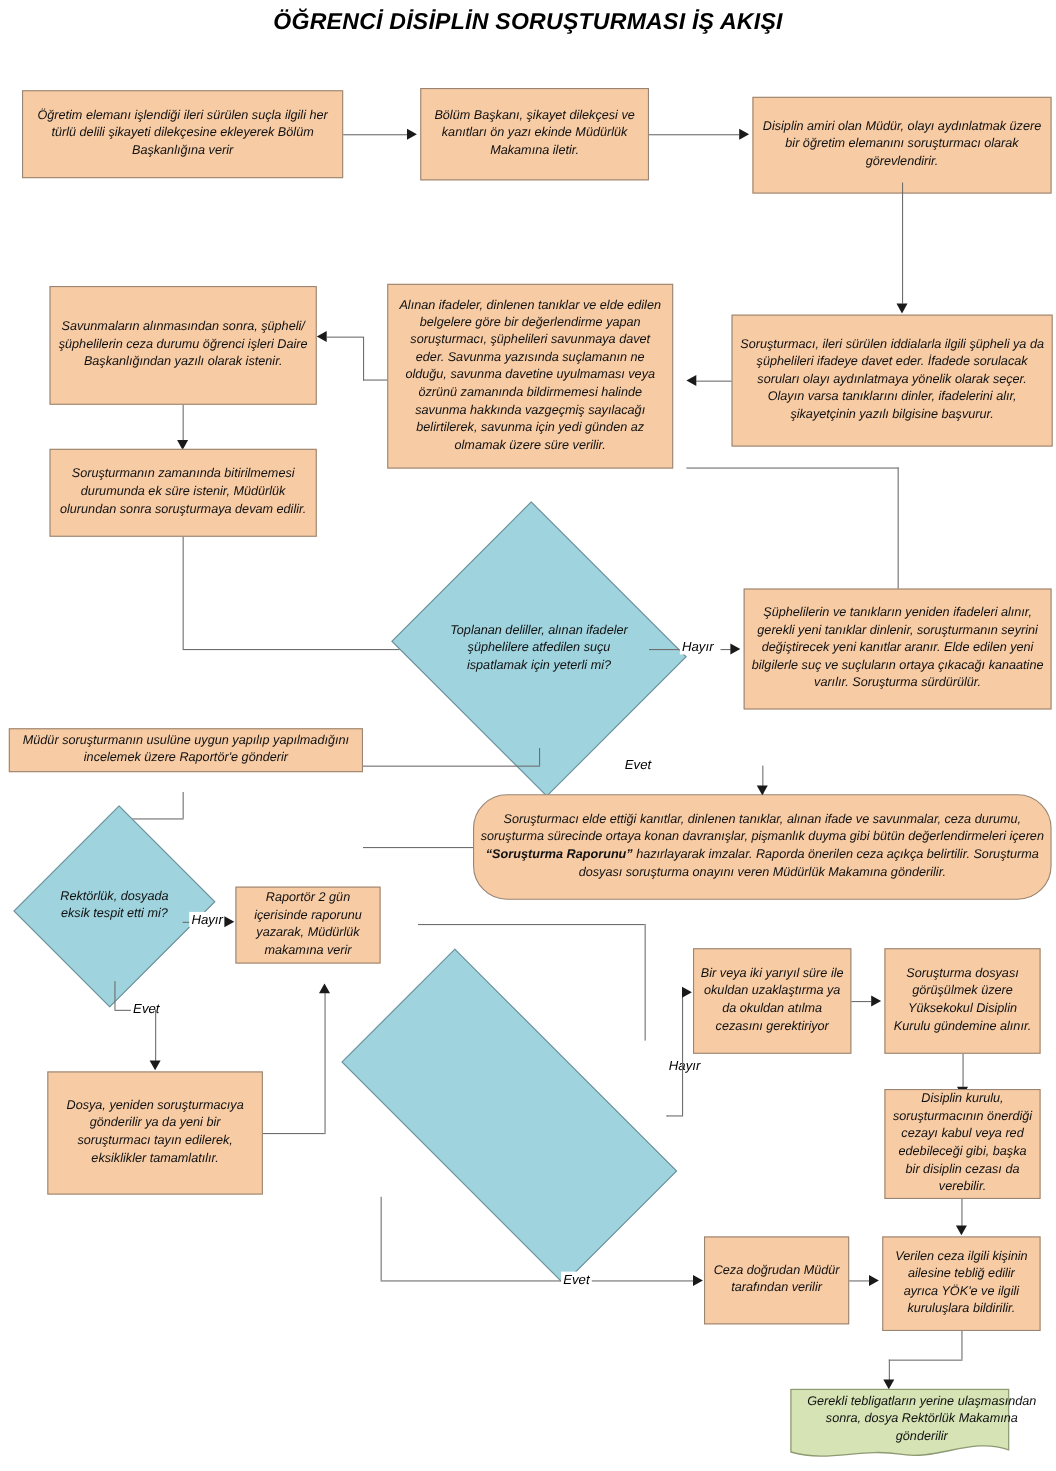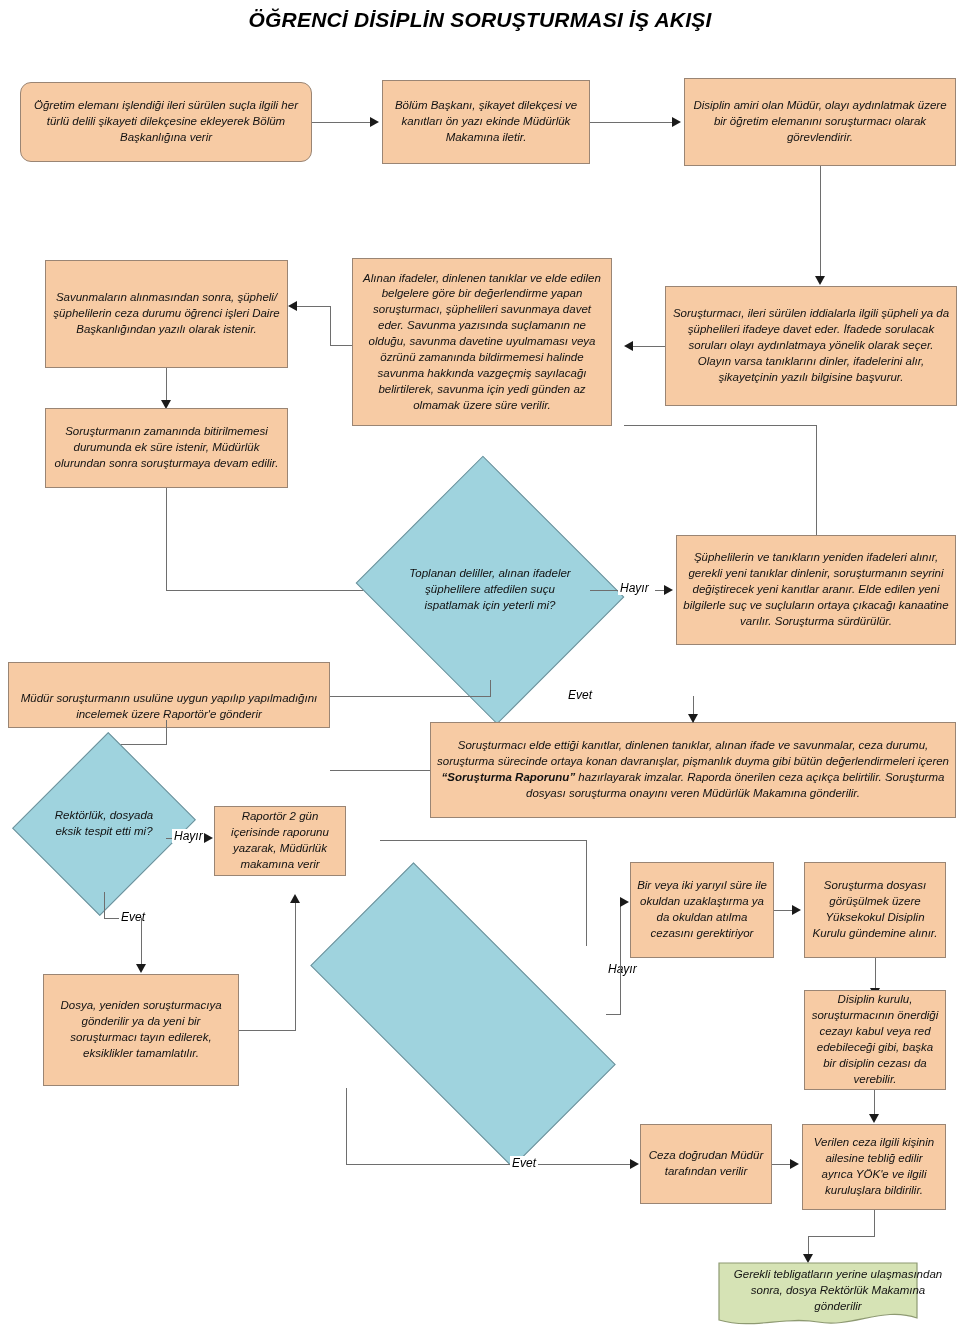--- a/index.html
+++ b/index.html
@@ -69,35 +69,35 @@
     box-sizing:border-box;
   }
 </style>
 </head>
 <body>
 
 <div id="canvas">
 
   <div class="title">ÖĞRENCİ DİSİPLİN SORUŞTURMASI İŞ AKIŞI</div>
 
-  <div class="node proc" style="left:20px;top:82px;width:292px;height:80px;border-radius:11px;">
+  <div class="node proc" style="left:20px;top:82px;width:292px;height:80px;">
     <span class="txt">Öğretim elemanı işlendiği ileri sürülen suçla ilgili her türlü delili şikayeti dilekçesine ekleyerek Bölüm Başkanlığına verir</span>
   </div>
 
   <div class="ln lh" style="left:312px;top:122px;width:58px;"></div>
   <div class="arrow ar-r" style="left:370px;top:117px;"></div>
 
   <div class="node proc" style="left:382px;top:80px;width:208px;height:84px;">
     <span class="txt">Bölüm Başkanı, şikayet dilekçesi ve kanıtları ön yazı ekinde Müdürlük Makamına iletir.</span>
   </div>
 
   <div class="ln lh" style="left:590px;top:122px;width:82px;"></div>
   <div class="arrow ar-r" style="left:672px;top:117px;"></div>
 
-  <div class="node proc" style="left:684px;top:78px;width:272px;height:88px;">
+  <div class="node proc" style="left:684px;top:88px;width:272px;height:88px;">
     <span class="txt">Disiplin amiri olan Müdür, olayı aydınlatmak üzere bir öğretim elemanını soruşturmacı olarak görevlendirir.</span>
   </div>
 
   <div class="ln lv" style="left:820px;top:166px;height:110px;"></div>
   <div class="arrow ar-d" style="left:815px;top:276px;"></div>
 
   <div class="node proc" style="left:665px;top:286px;width:292px;height:120px;">
     <span class="txt">Soruşturmacı, ileri sürülen iddialarla ilgili şüpheli ya da şüphelileri ifadeye davet eder. İfadede sorulacak soruları olayı aydınlatmaya yönelik olarak seçer. Olayın varsa tanıklarını dinler, ifadelerini alır, şikayetçinin yazılı bilgisine başvurur.</span>
   </div>
 
@@ -143,30 +143,30 @@
   </div>
 
   <div class="ln lv" style="left:816px;top:425px;height:110px;"></div>
   <div class="ln lh" style="left:624px;top:425px;width:193px;"></div>
 
   <div class="ln lv" style="left:490px;top:680px;height:16px;"></div>
   <div class="ln lh" style="left:330px;top:696px;width:161px;"></div>
   <div class="elabel" style="left:566px;top:688px;">Evet</div>
   <div class="arrow ar-l" style="left:321px;top:691px;"></div>
 
-  <div class="node proc" style="left:430px;top:722px;width:526px;height:96px;">
+  <div class="node proc" style="left:430px;top:722px;width:526px;height:96px;border-radius:31px;">
     <span class="txt"><span>Soruşturmacı elde ettiği kanıtlar, dinlenen tanıklar, alınan ifade ve savunmalar, ceza durumu, soruşturma sürecinde ortaya konan davranışlar, pişmanlık duyma gibi bütün değerlendirmeleri içeren </span><span class="bold">“Soruşturma Raporunu”</span><span> hazırlayarak imzalar. Raporda önerilen ceza açıkça belirtilir. Soruşturma dosyası soruşturma onayını veren Müdürlük Makamına gönderilir.</span></span>
   </div>
 
   <div class="ln lv" style="left:693px;top:696px;height:26px;"></div>
   <div class="arrow ar-d" style="left:688px;top:714px;"></div>
 
   <div class="ln lh" style="left:330px;top:770px;width:100px;"></div>
 
-  <div class="node proc" style="left:8px;top:662px;width:322px;height:66px;align-items:flex-end;">
+  <div class="node proc" style="left:8px;top:662px;width:322px;height:40px;">
     <span class="txt">Müdür soruşturmanın usulüne uygun yapılıp yapılmadığını incelemek üzere Raportör'e gönderir</span>
   </div>
 
   <div class="ln lv" style="left:166px;top:720px;height:24px;"></div>
   <div class="ln lh" style="left:104px;top:744px;width:63px;"></div>
   <div class="arrow ar-d" style="left:99px;top:744px;"></div>
 
   <div class="node dec" style="left:42px;top:756px;width:124px;height:136px;">
     <div class="diamond"></div>
     <div class="dectext">Rektörlük, dosyada eksik tespit etti mi?</div>

